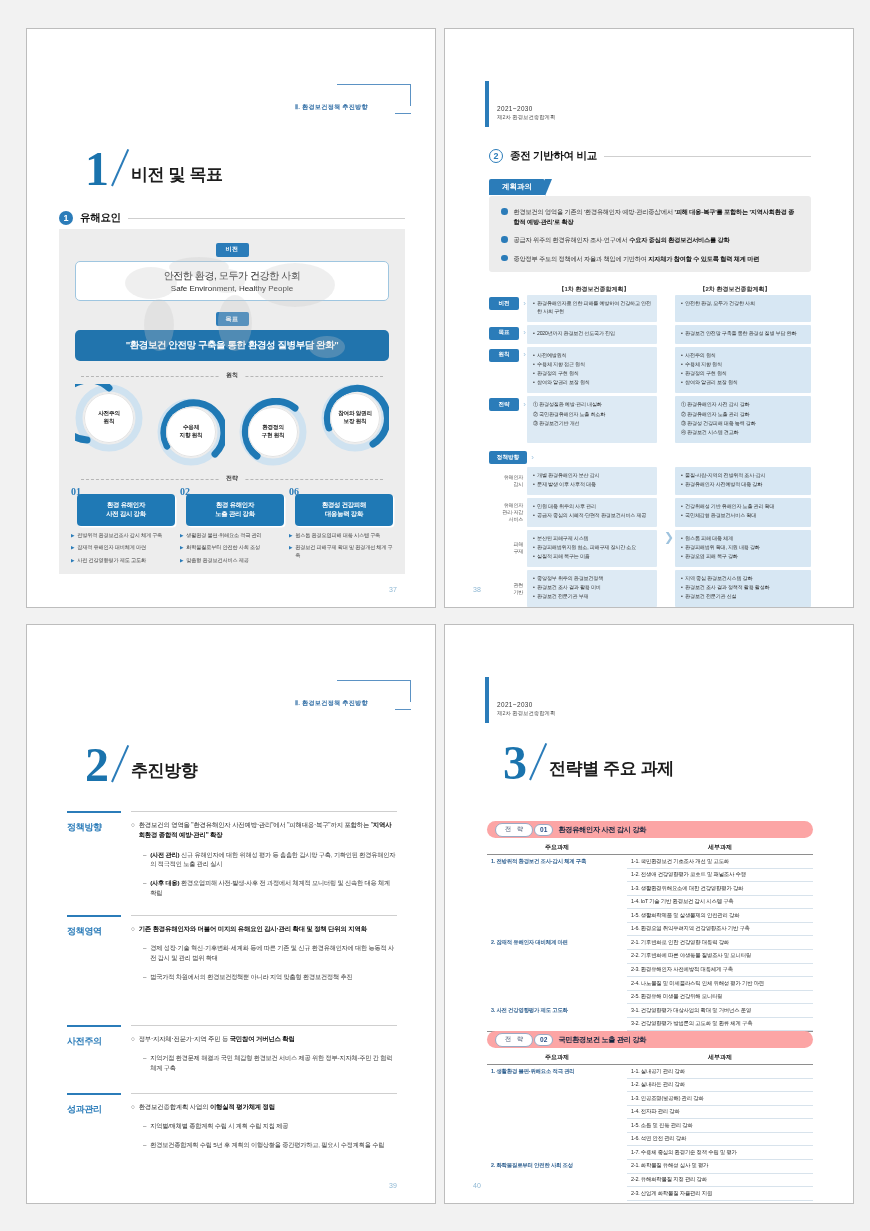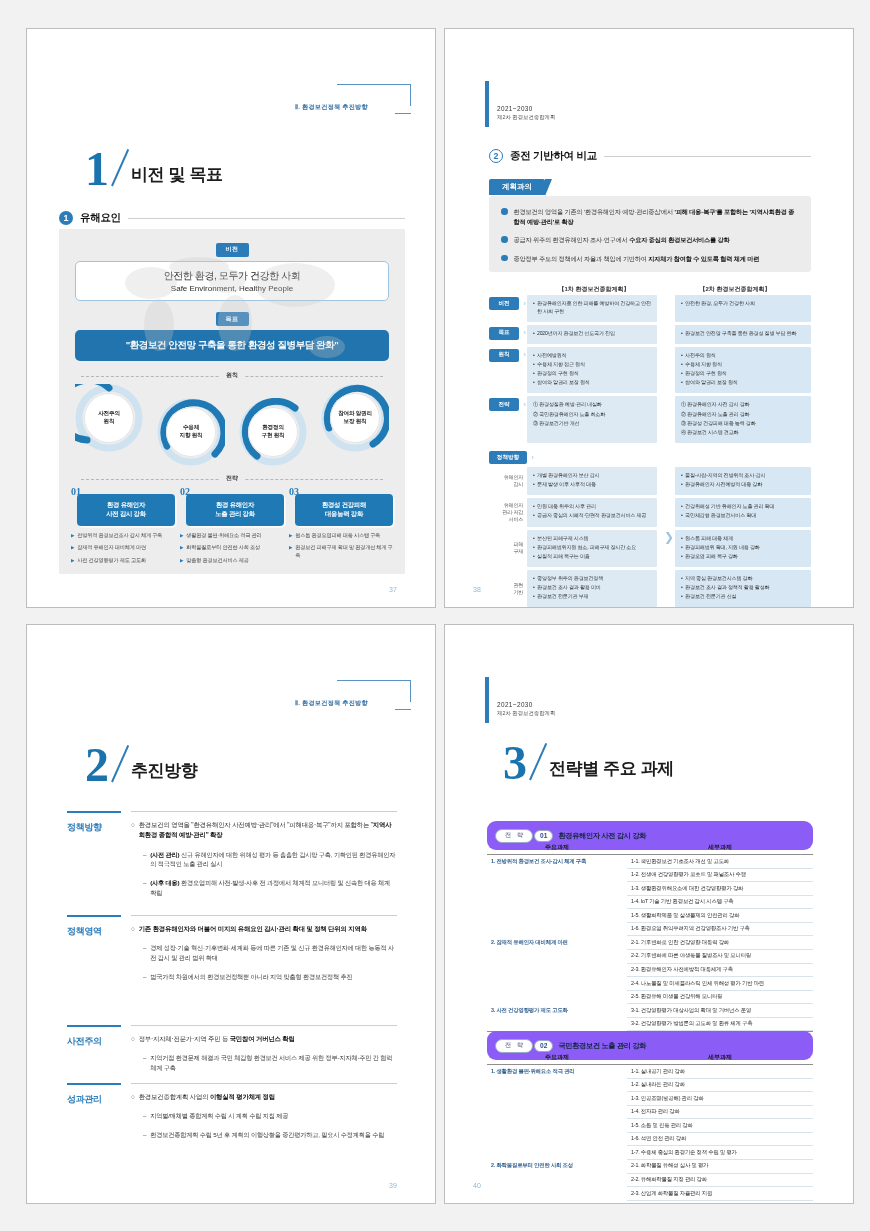--- a/index.html
+++ b/index.html
@@ -244,22 +244,22 @@
   .dir-block .lvl1 .mk { flex: 0 0 auto; color: #444; }
   .dir-block .lvl2 {
     font-size: 6.2px; color: #333; line-height: 1.6; display: flex; gap: 4px;
     margin-top: 9px; padding-left: 12px; letter-spacing: -.2px;
   }
   .dir-block .lvl2 .mk { flex: 0 0 auto; }
   .dir-block b { color: #111; }
 
   
   .stg-head {
-    position: absolute; left: 42px; width: 326px; height: 29px;
-    background: #8b5cf6; border-radius: 9px; display: flex; align-items: center;
+    position: absolute; left: 42px; width: 326px; height: 17px;
+    background: #fca5a5; border-radius: 9px; display: flex; align-items: center;
     gap: 5px; padding-left: 8px;
   }
   .stg-head .pill {
     font-size: 6.2px; color: #4a5a75; letter-spacing: 2px;
     border: 1px solid #9aa9c4; border-radius: 8px; padding: 1.5px 7px 1.5px 9px;
     background: #fff;
   }
   .stg-head .no {
     font-size: 6.6px; font-weight: bold; color: #2b4f86;
     border: 1px solid #9aa9c4; border-radius: 8px; padding: 1.5px 5px;
@@ -412,21 +412,21 @@
                 <span class="tri">▶</span>
                 <span>화학물질로부터 안전한 사회 조성</span>
               </li>
               <li>
                 <span class="tri">▶</span>
                 <span>맞춤형 환경보건서비스 제공</span>
               </li>
             </ul>
           </div>
           <div class="strat-col">
-            <div class="no">03</div>
+            <div class="no">06</div>
             <div class="strat-box">환경성 건강피해<br>대응능력 강화</div>
             <ul class="strat-bullets">
               <li>
                 <span class="tri">▶</span>
                 <span>원스톱 환경오염피해 대응 시스템 구축</span>
               </li>
               <li>
                 <span class="tri">▶</span>
                 <span>환경보건 피해구제 확대 및 환경개선 체계 구축</span>
               </li>
@@ -822,21 +822,21 @@
               <span class="mk">○</span>
               <span>정부·지자체·전문가·지역 주민 등 <b>국민참여 거버넌스 확립</b></span>
             </div>
             <div class="lvl2">
               <span class="mk">–</span>
               <span>지역거점 환경문제 해결과 국민 체감형 환경보건 서비스 제공 위한 정부-지자체-주민 간 협력 체계 구축</span>
             </div>
           </div>
           <div style="clear:both"></div>
         </div>
-        <div class="dir-block" style="top: 458px;">
+        <div class="dir-block" style="top: 468px;">
           <div style="position:relative">
             <div class="topline"></div>
             <div class="topline2"></div>
           </div>
           <div class="lab">성과관리</div>
           <div class="body">
             <div class="lvl1">
               <span class="mk">○</span>
               <span>환경보건종합계획 사업의 <b>이행실적 평가체계 정립</b></span>
             </div>

